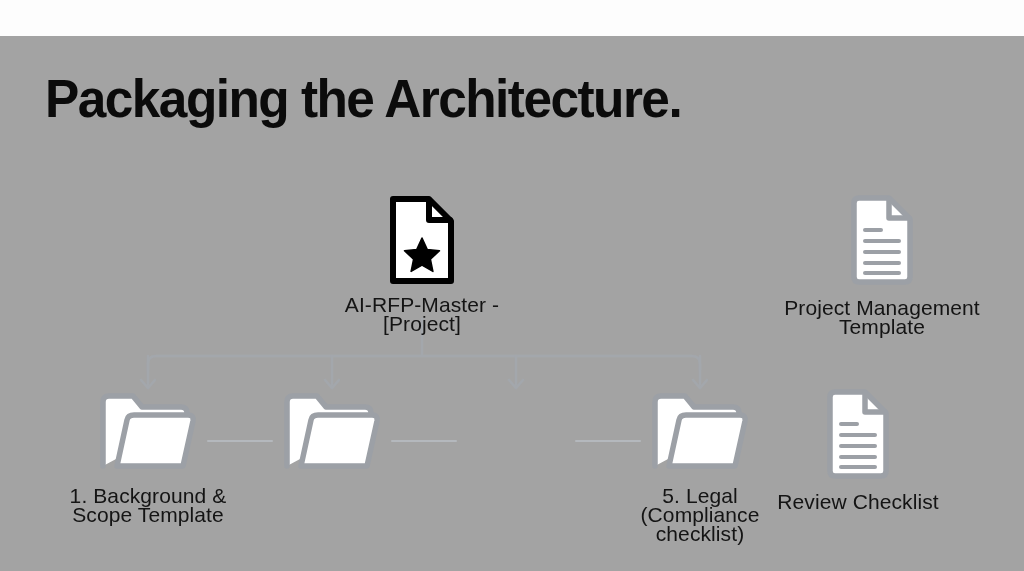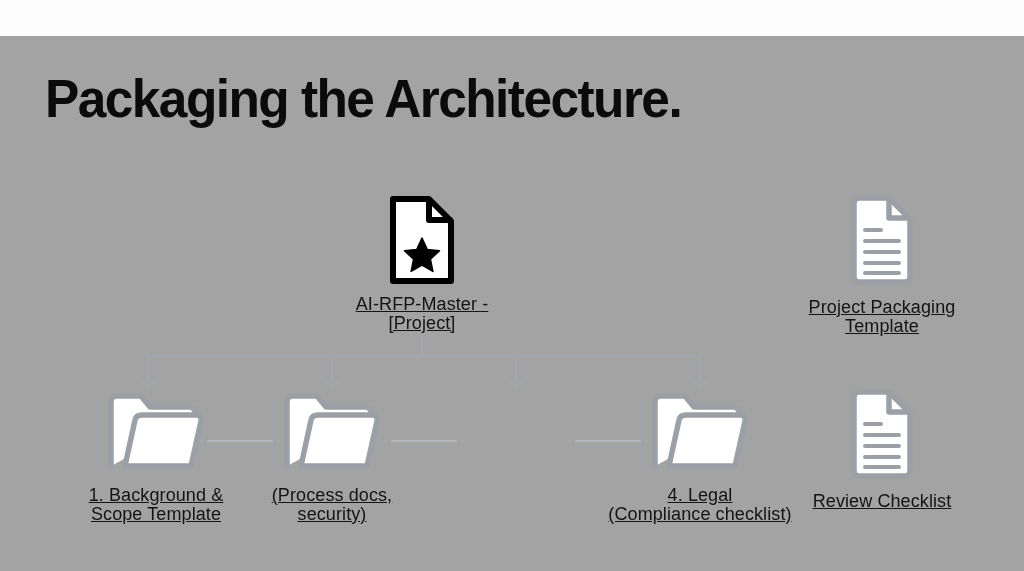--- a/index.html
+++ b/index.html
@@ -59,25 +59,24 @@
     width: 180px;
     text-align: center;
   }
   #master-icon-wrap {
     height: 92px;
     display: flex;
     align-items: flex-start;
     justify-content: center;
   }
   .node-label {
-    font-size: 18px;
+    font-size: 21px;
     line-height: 19px;
     color: #141414;
     letter-spacing: 0.1px;
-    text-decoration: underline;
   }
   #master-label {
     margin-top: 9px;
   }
 
   
   .folder-node {
     position: absolute;
     top: 352px;
     width: 184px;
@@ -85,39 +84,39 @@
   }
   .folder-icon-wrap {
     height: 96px;
     display: flex;
     align-items: flex-start;
     justify-content: center;
   }
   .folder-label {
     margin-top: 2px;
   }
-  #folder-node-0 { left: 64px; }
+  #folder-node-0 { left: 56px; }
   #folder-node-1 { left: 240px; }
   #folder-node-2 { left: 424px; }
   #folder-node-3 { left: 608px; }
 
   
   .side-node {
     position: absolute;
     width: 220px;
     text-align: center;
   }
   .side-icon-wrap {
     height: 100px;
     display: flex;
     align-items: flex-start;
     justify-content: center;
   }
   #side-node-0 { left: 772px; top: 158px; }
-  #side-node-1 { left: 772px; top: 352px; }
+  #side-node-1 { left: 748px; top: 352px; }
   .side-label { margin-top: 4px; }
 
   .label-line { display: block; }
 </style>
 </head>
 <body>
 
 <div id="slide">
 
   <div id="slide-title">Packaging the Architecture.</div>
@@ -173,54 +172,53 @@
   </div>
 
   <div class="folder-node" id="folder-node-1">
     <div class="folder-icon-wrap">
       <svg width="102" height="86" viewBox="0 0 102 86" xmlns="http://www.w3.org/2000/svg">
         <path d="M6 78 V14 Q6 8 12 8 H36 L45 19 H84 Q90 19 90 25 V33" fill="#ffffff" stroke="#9ca0a6" stroke-width="5.5" stroke-linejoin="round" stroke-linecap="round"></path>
         <path d="M20 78 L30 32 Q31 27 37 27 H91 Q97 27 96 33 L86 78 Z" fill="#ffffff" stroke="#9ca0a6" stroke-width="5.5" stroke-linejoin="round" stroke-linecap="round"></path>
       </svg>
     </div>
     <div class="node-label folder-label">
-      <span class="label-line">(Process docs, security)</span>
     </div>
   </div>
 
 
   <div class="folder-node" id="folder-node-3">
     <div class="folder-icon-wrap">
       <svg width="102" height="86" viewBox="0 0 102 86" xmlns="http://www.w3.org/2000/svg">
         <path d="M6 78 V14 Q6 8 12 8 H36 L45 19 H84 Q90 19 90 25 V33" fill="#ffffff" stroke="#9ca0a6" stroke-width="5.5" stroke-linejoin="round" stroke-linecap="round"></path>
         <path d="M20 78 L30 32 Q31 27 37 27 H91 Q97 27 96 33 L86 78 Z" fill="#ffffff" stroke="#9ca0a6" stroke-width="5.5" stroke-linejoin="round" stroke-linecap="round"></path>
       </svg>
     </div>
     <div class="node-label folder-label">
-      <span class="label-line">4. Legal</span>
+      <span class="label-line">5. Legal</span>
       <span class="label-line">(Compliance checklist)</span>
     </div>
   </div>
 
   <div class="side-node" id="side-node-0">
     <div class="side-icon-wrap">
       <svg width="68" height="92" viewBox="0 0 68 92" xmlns="http://www.w3.org/2000/svg">
         <path d="M6 9 Q6 4 11 4 H41 L62 25 V83 Q62 88 57 88 H11 Q6 88 6 83 Z" fill="#ffffff" stroke="#9ca0a6" stroke-width="5.5" stroke-linejoin="round" stroke-linecap="round"></path>
         <path d="M41 5 V24 H61" fill="none" stroke="#9ca0a6" stroke-width="5.5" stroke-linejoin="round" stroke-linecap="round"></path>
         <g stroke="#9ca0a6" stroke-width="4" stroke-linecap="round">
           <line x1="17" y1="36" x2="33" y2="36"></line>
           <line x1="17" y1="47" x2="51" y2="47"></line>
           <line x1="17" y1="58" x2="51" y2="58"></line>
           <line x1="17" y1="69" x2="51" y2="69"></line>
           <line x1="17" y1="79" x2="51" y2="79"></line>
         </g>
       </svg>
     </div>
     <div class="node-label side-label">
-      <span class="label-line">Project Packaging</span>
+      <span class="label-line">Project Management</span>
       <span class="label-line">Template</span>
     </div>
   </div>
 
   <div class="side-node" id="side-node-1">
     <div class="side-icon-wrap">
       <svg width="68" height="92" viewBox="0 0 68 92" xmlns="http://www.w3.org/2000/svg">
         <path d="M6 9 Q6 4 11 4 H41 L62 25 V83 Q62 88 57 88 H11 Q6 88 6 83 Z" fill="#ffffff" stroke="#9ca0a6" stroke-width="5.5" stroke-linejoin="round" stroke-linecap="round"></path>
         <path d="M41 5 V24 H61" fill="none" stroke="#9ca0a6" stroke-width="5.5" stroke-linejoin="round" stroke-linecap="round"></path>
         <g stroke="#9ca0a6" stroke-width="4" stroke-linecap="round">

